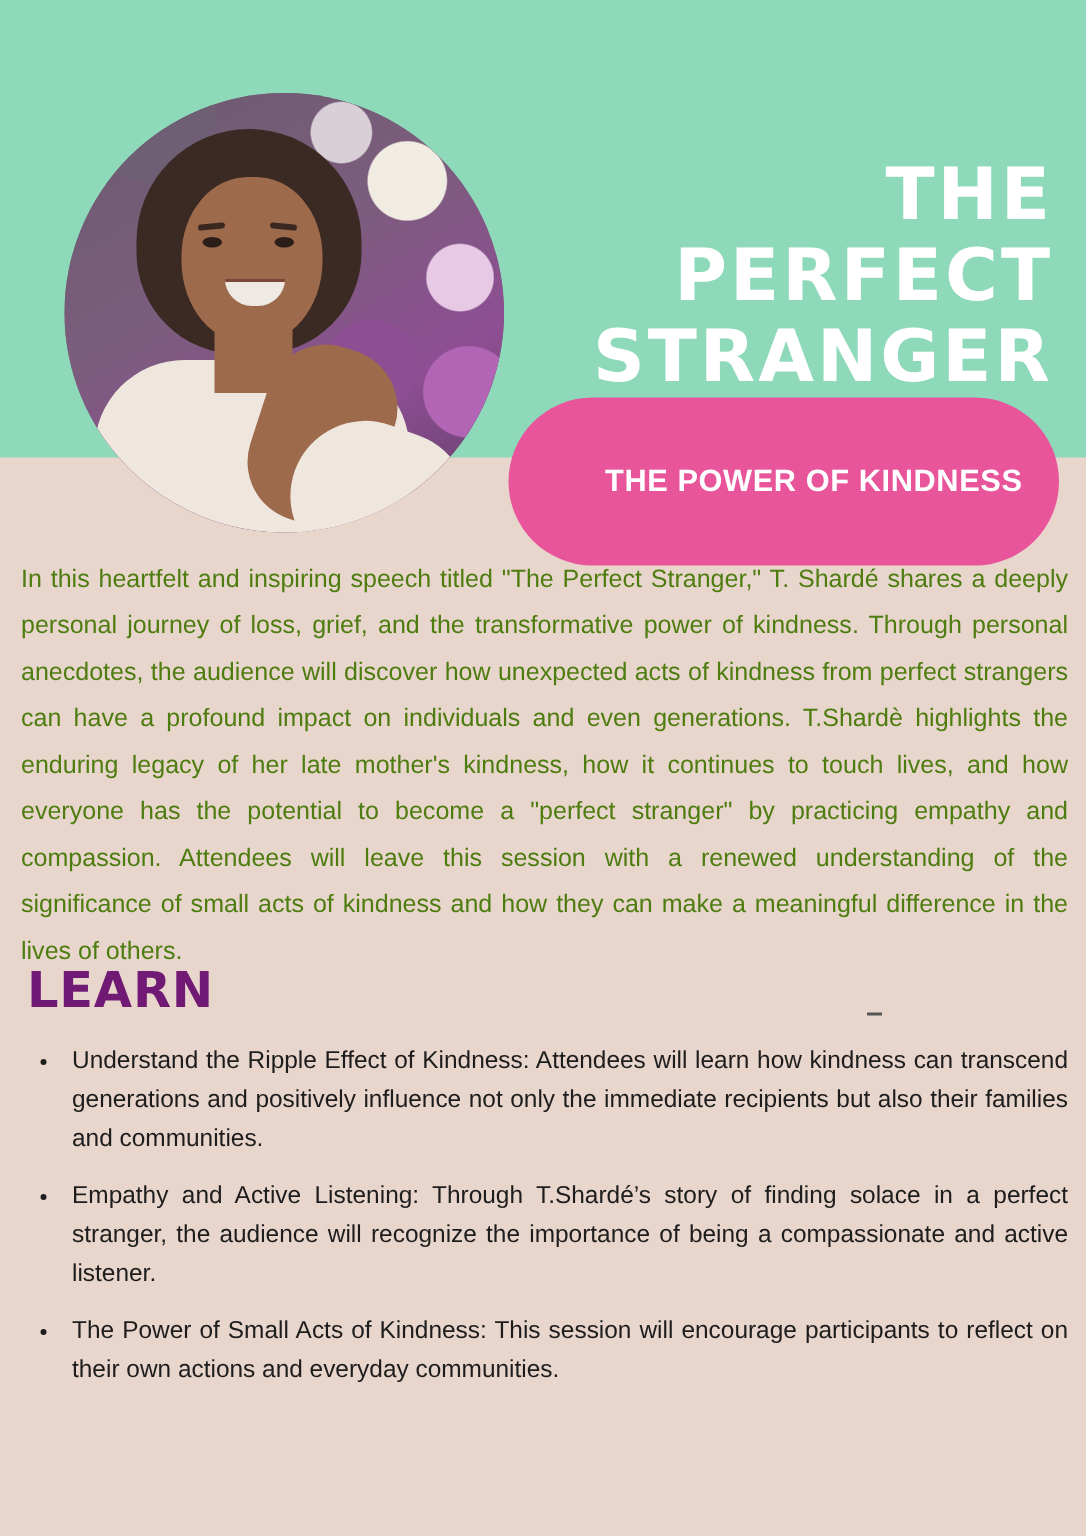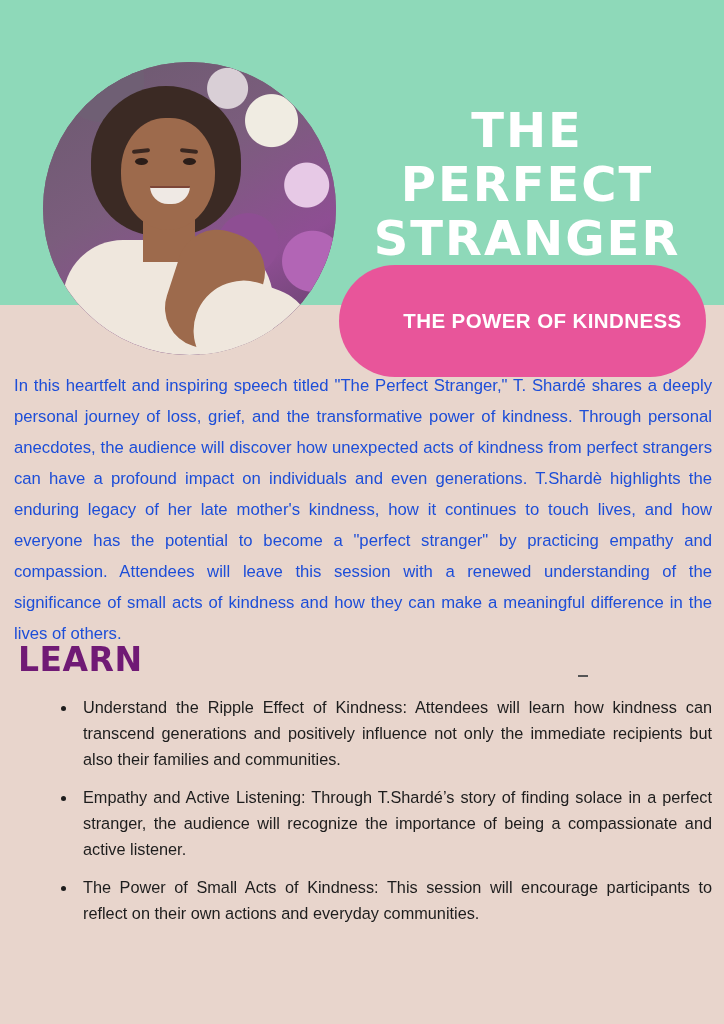--- a/index.html
+++ b/index.html
@@ -115,21 +115,21 @@
     border-radius: 0 0 22px 22px;
     background: #efe9e4;
     border-top: 2px solid #7c4638;
   }
   
   .title {
     position: absolute;
     left: 352px;
     top: 104px;
     width: 350px;
-    text-align: center;
+    text-align: right;
     color: #ffffff;
     font-weight: bold;
     font-size: 48px;
     line-height: 1.12;
     letter-spacing: 2px;
     font-family: "DejaVu Sans", sans-serif;
   }
   
   .subtitle-pill {
     position: absolute;
@@ -151,21 +151,21 @@
     margin-left: 40px;
   }
   
   .body-text {
     position: absolute;
     left: 14px;
     top: 370px;
     width: 698px;
     font-size: 16.7px;
     line-height: 31px;
-    color: #1d4ed8;
+    color: #4d7c0f;
     text-align: justify;
     text-justify: inter-word;
   }
   
   .learn-heading {
     position: absolute;
     left: 18px;
     top: 640px;
     color: #701a75;
     font-family: "DejaVu Sans", sans-serif;
@@ -191,21 +191,20 @@
     list-style: disc;
     color: #1d1d1d;
   }
   .learn-list li {
     font-size: 16.3px;
     line-height: 26px;
     margin-bottom: 12px;
     text-align: justify;
     text-justify: inter-word;
     padding-left: 6px;
-    margin-left: 35px;
   }
   .learn-list li::marker { font-size: 15px; }
 </style>
 </head>
 <body>
 
 <div class="page">
 
   <div class="banner"></div>
 

